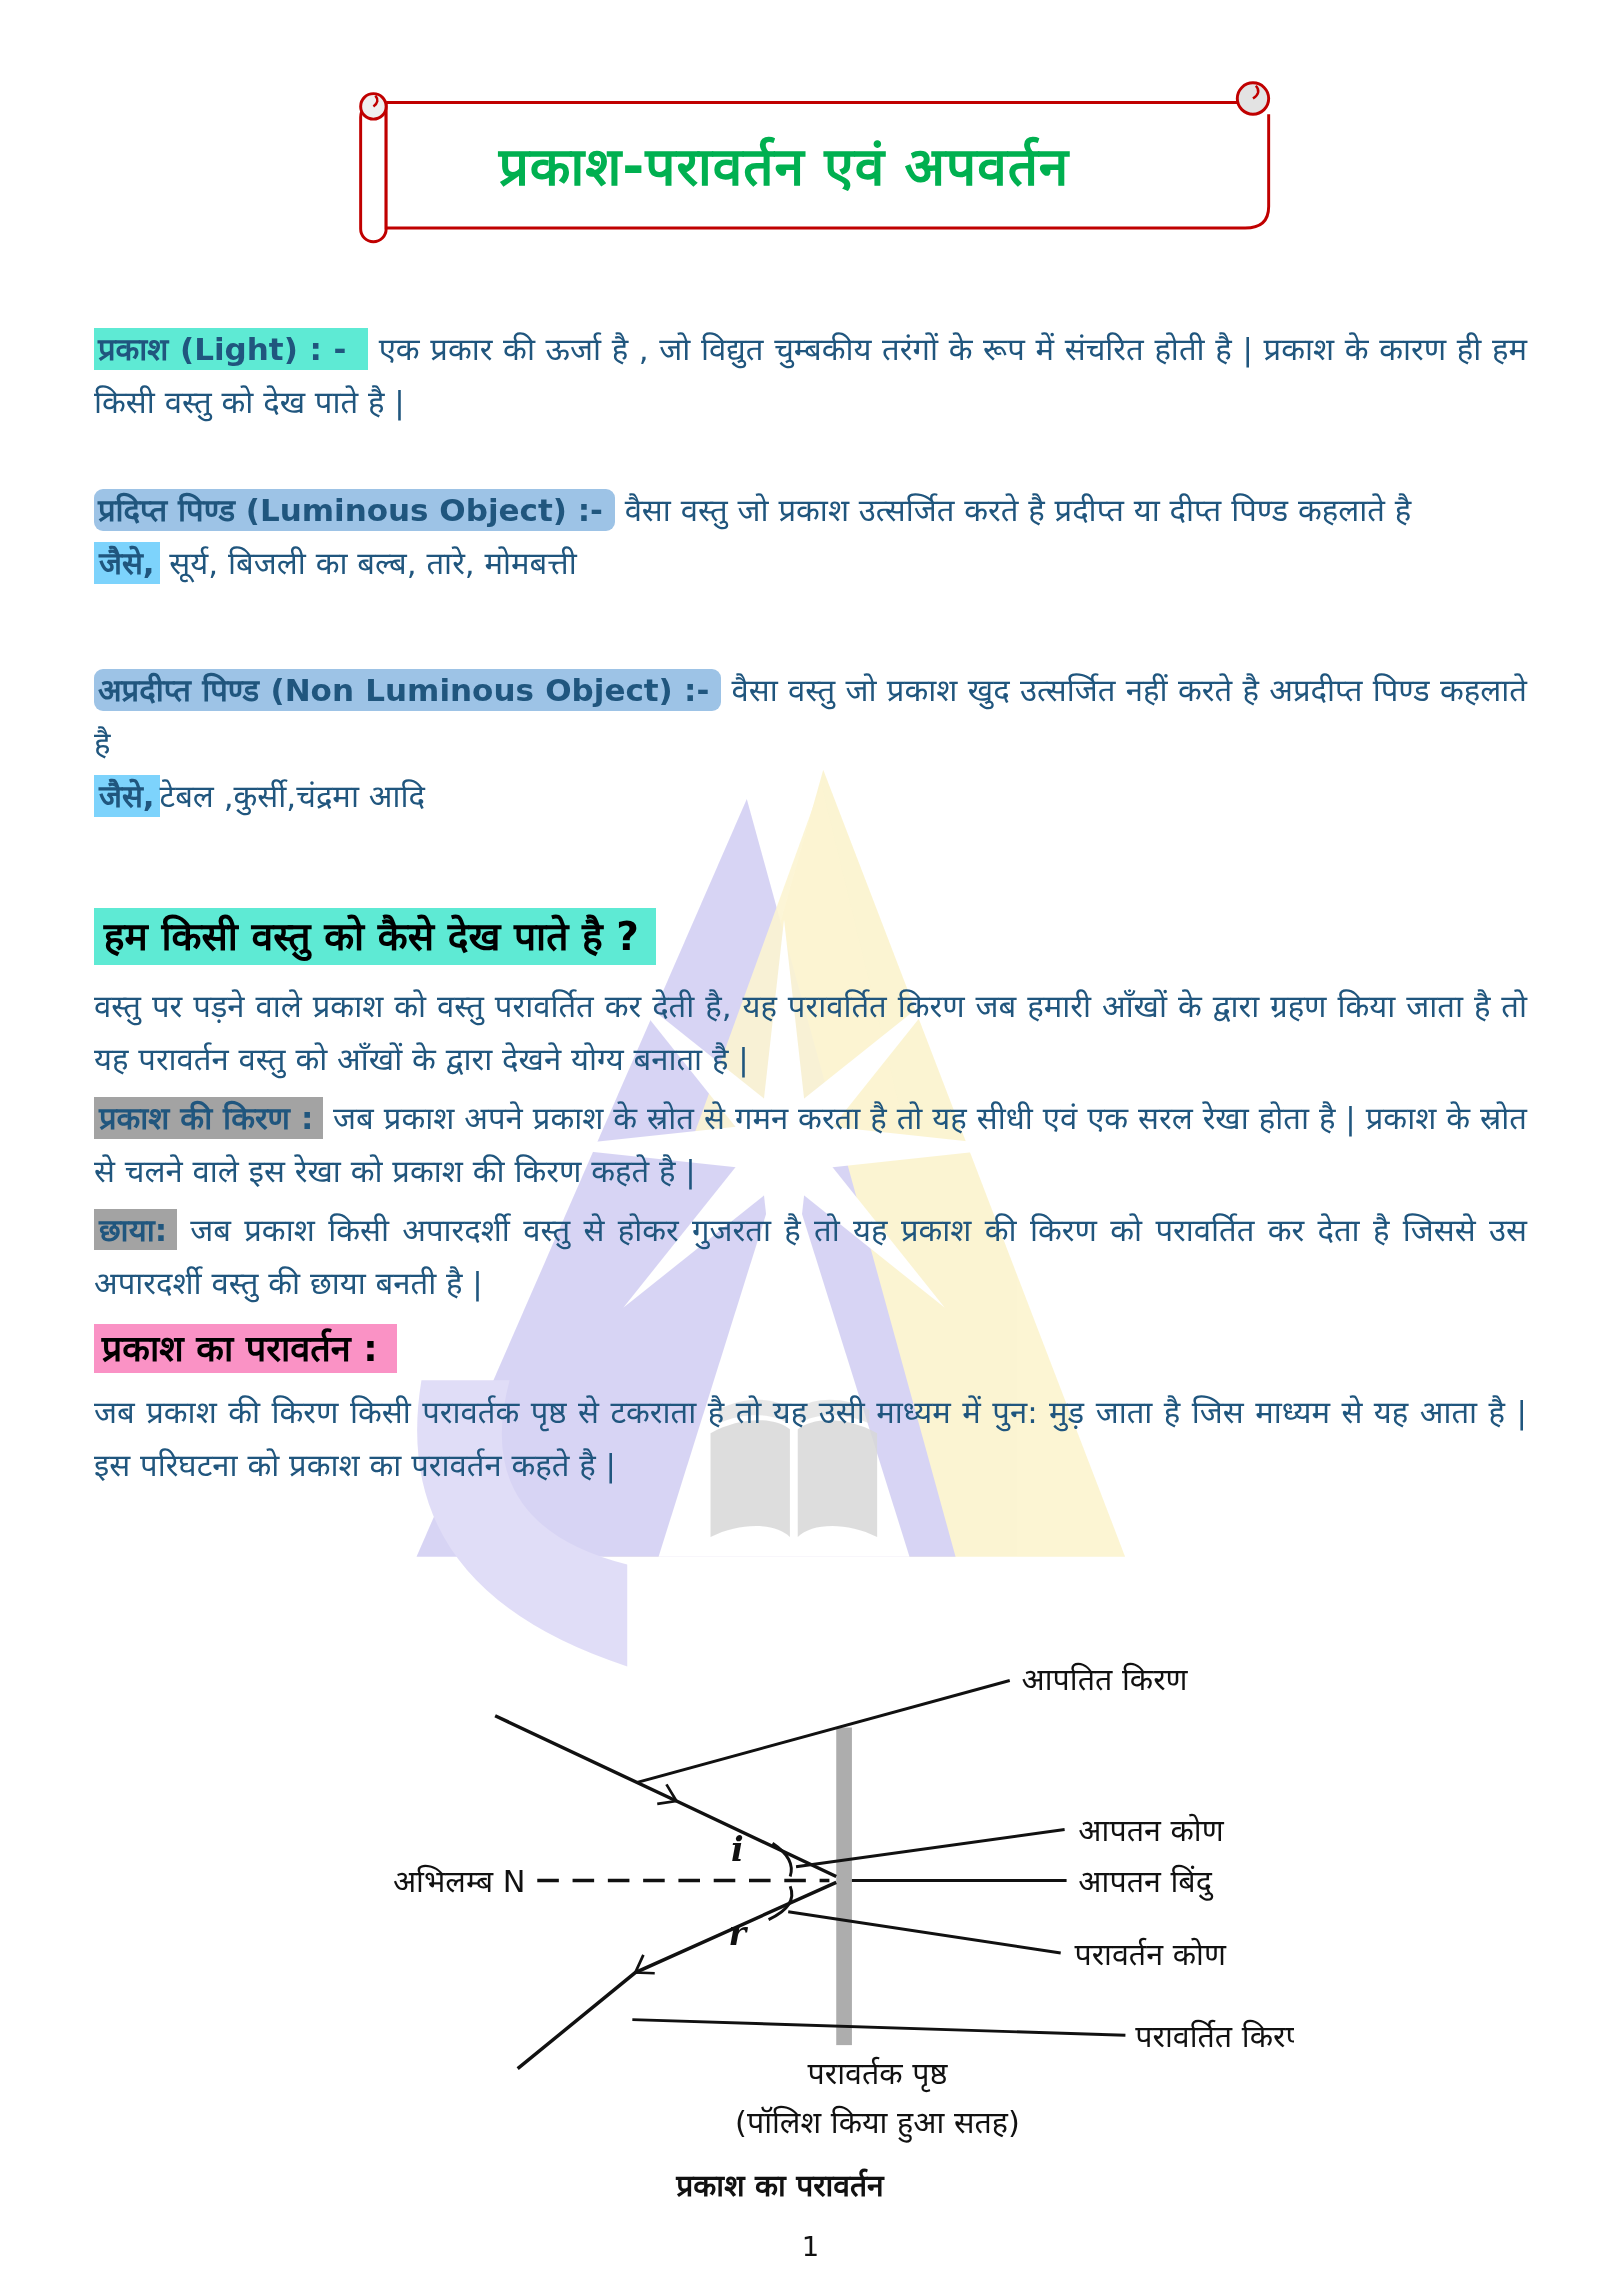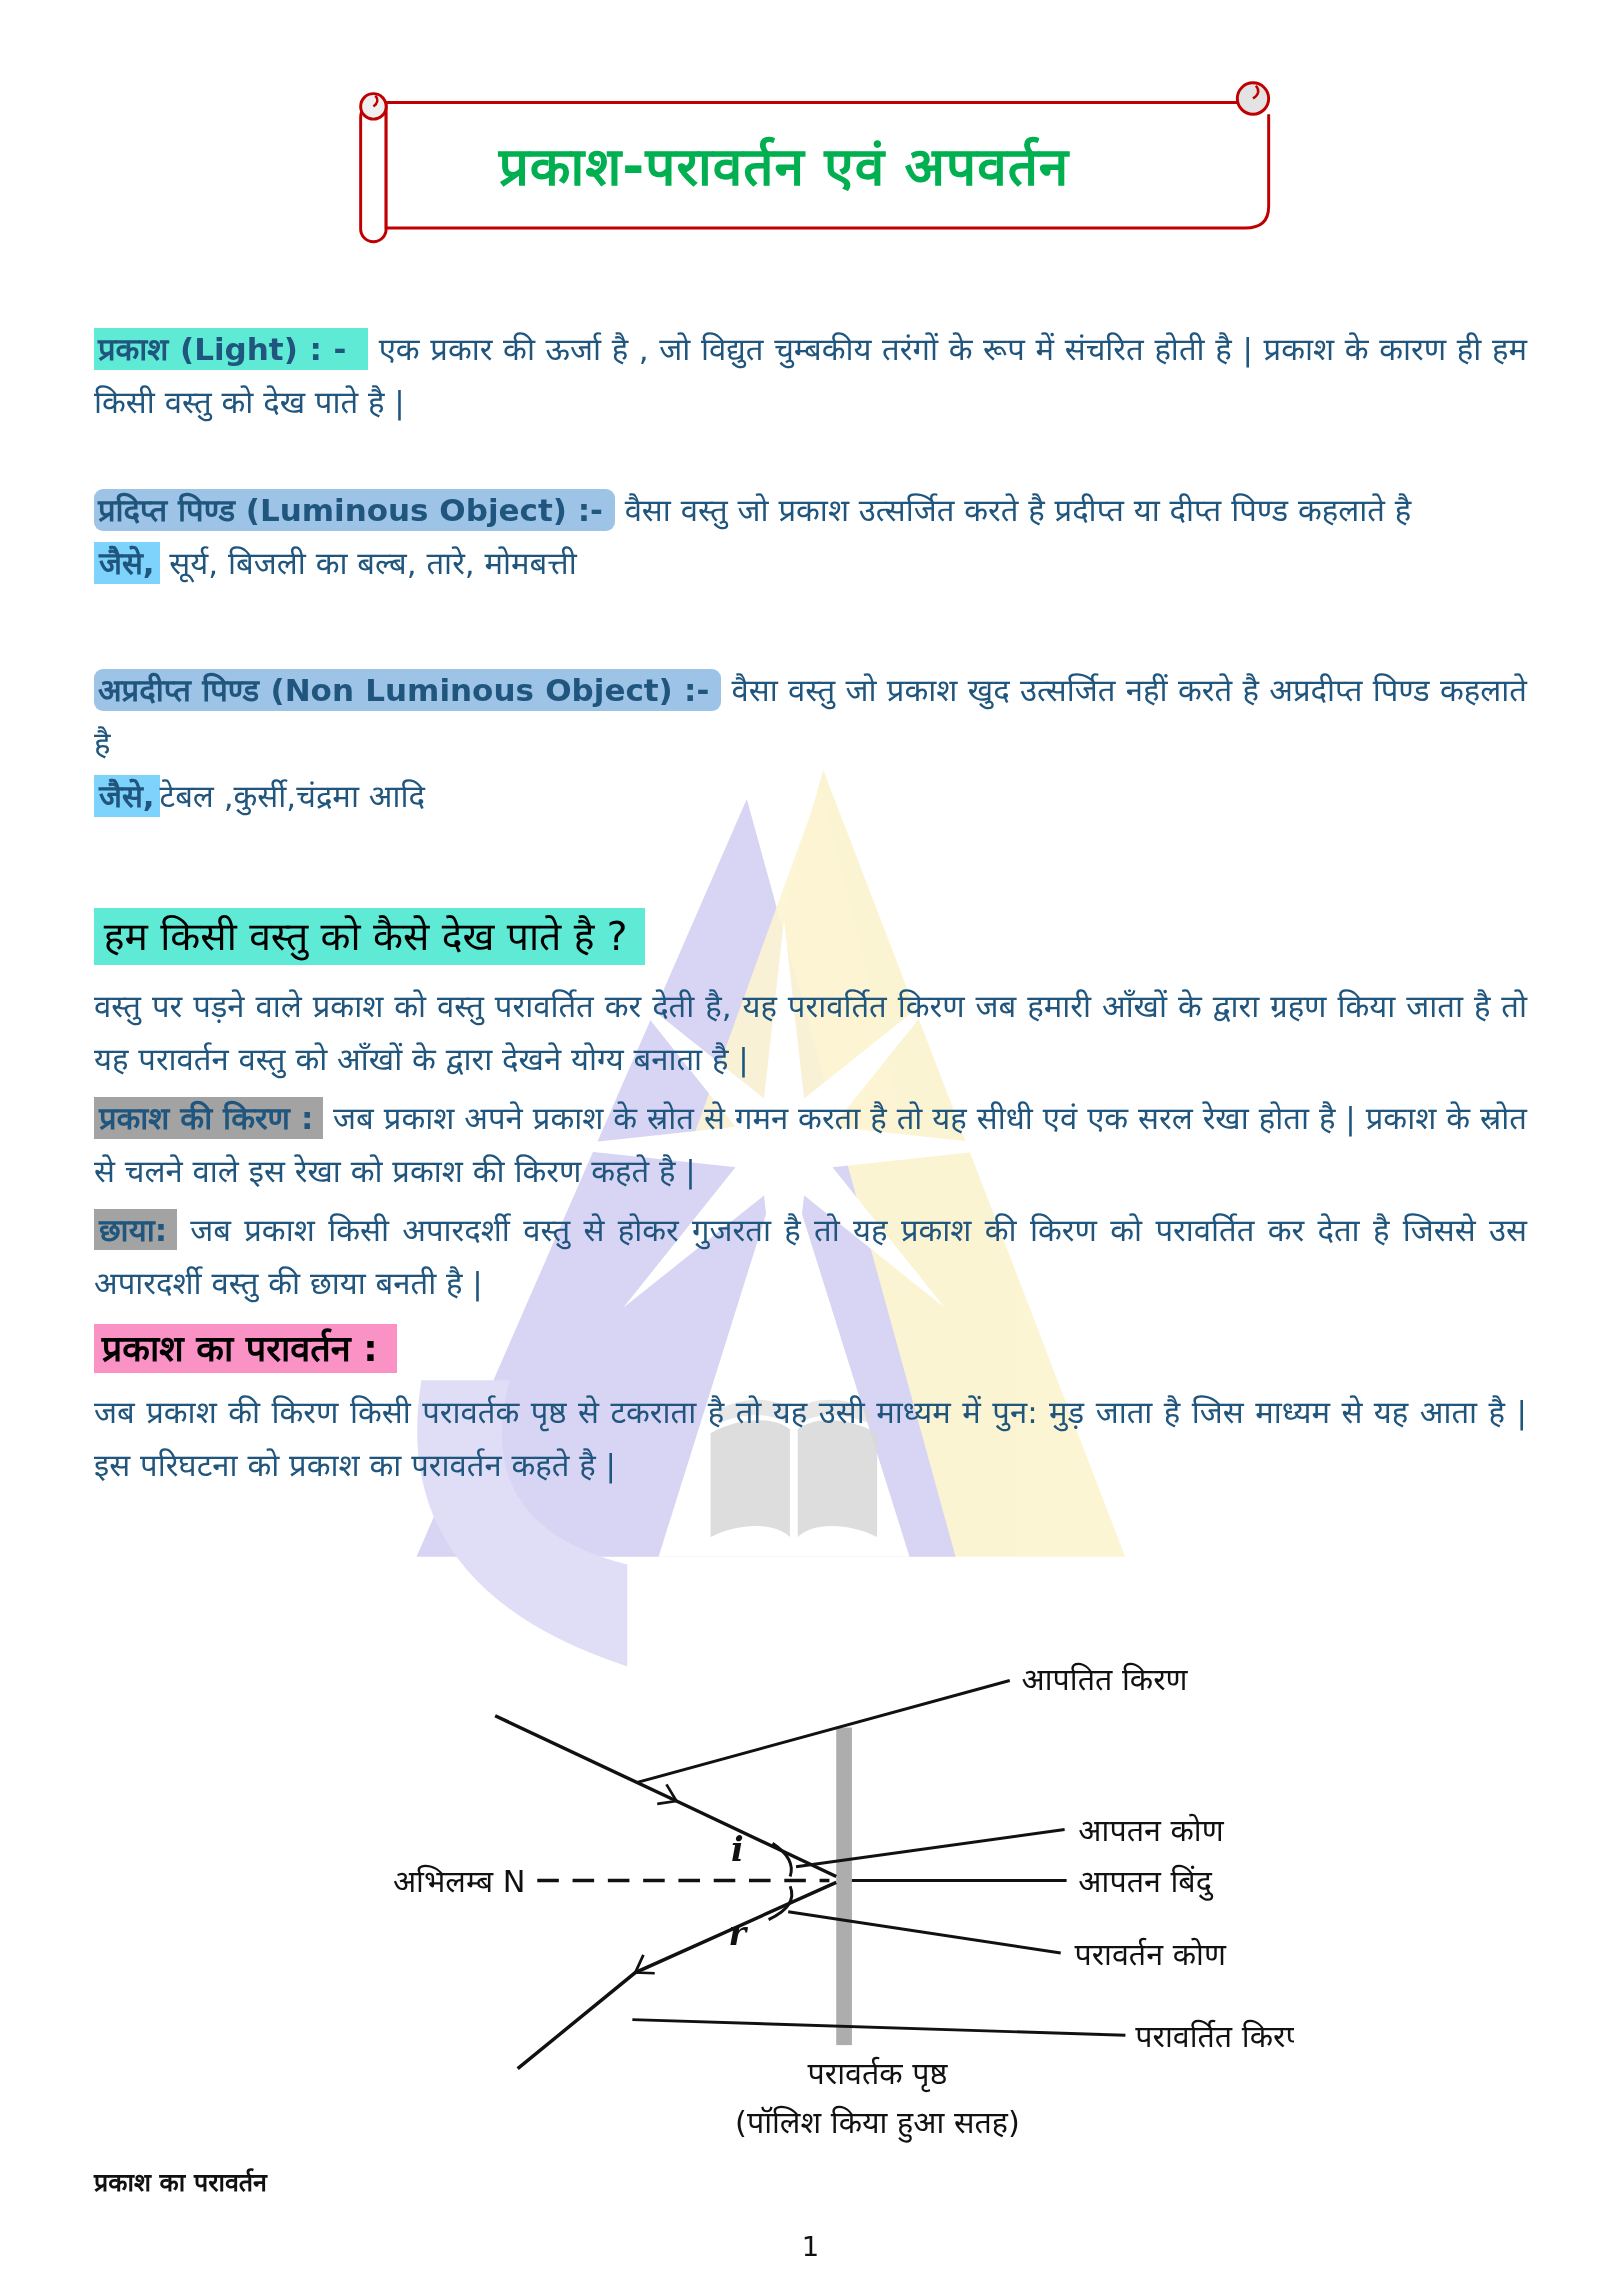--- a/index.html
+++ b/index.html
@@ -34,38 +34,38 @@
   .hl-blue    { background:#9DC3E6; padding:2.9px 11.8px 2.9px 3.9px;border-radius:9px; }
   .hl-orange  { background:#7dd3fc; padding:2.9px 4.9px; }
   .hl-green   { background:#a3a3a3; padding:2.9px 9.8px 2.9px 4.9px; }
   .hl-pink    { background:#FA92C5; padding:3.9px 19.6px 3.9px 7.8px; }
 
   .mb-a { margin-bottom:55px; }
   .mb-b { margin-bottom:74px; }
   .mb-c { margin-bottom:82px; }
 
   .heading-see {
-    color:#000000; font-size:39px; line-height:63px; margin-bottom:11.8px;
+    color:#000000; font-size:39px; line-height:63px; margin-bottom:11.8px;font-weight:bold;
   }
   .heading-see .hl-yellow { padding:5.9px 17.6px 5.9px 9.8px; }
   .heading-refl {
     color:#000000; font-size:36px; font-weight:bold; line-height:59px;
     margin:9.8px 0 7.8px 0;
   }
   .tight { margin-bottom:5.9px; }
 
   
   .figure { position:absolute; left:353px; top:1647px; width:941px; height:510px; z-index:1; }
   .figure svg { width:100%; height:100%; }
   .fig-label { font-family:"DejaVu Sans", sans-serif; font-size:31px; fill:#111111; }
   .fig-angle { font-family:"DejaVu Serif", serif; font-style:italic; font-weight:bold; font-size:34px; fill:#111111; }
 
   .fig-caption {
     position:absolute; left:94px; top:2164px; width:1372px; z-index:1;
-    text-align:left; color:#111111; font-size:25px; font-weight:bold;
+    text-align:center; color:#111111; font-size:30px; font-weight:bold;
   }
   .page-number {
     position:absolute; left:94px; top:2231px; width:1433px; z-index:1;
     text-align:center; color:#111111; font-size:27.4px;
   }
 </style>
 </head>
 <body>
 
 <div class="page">

